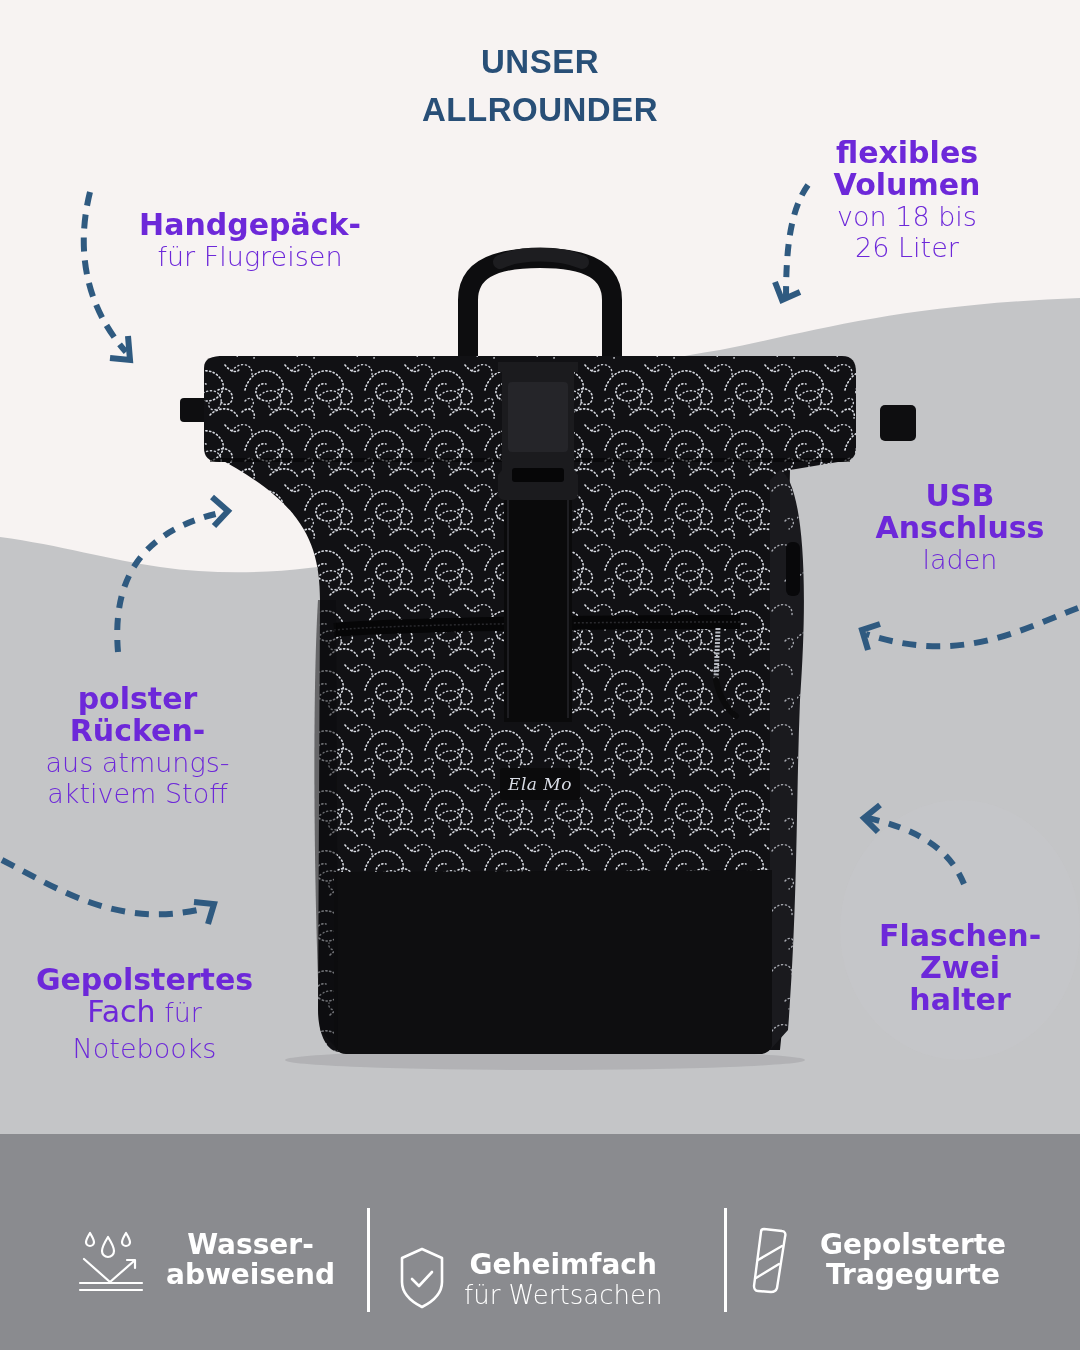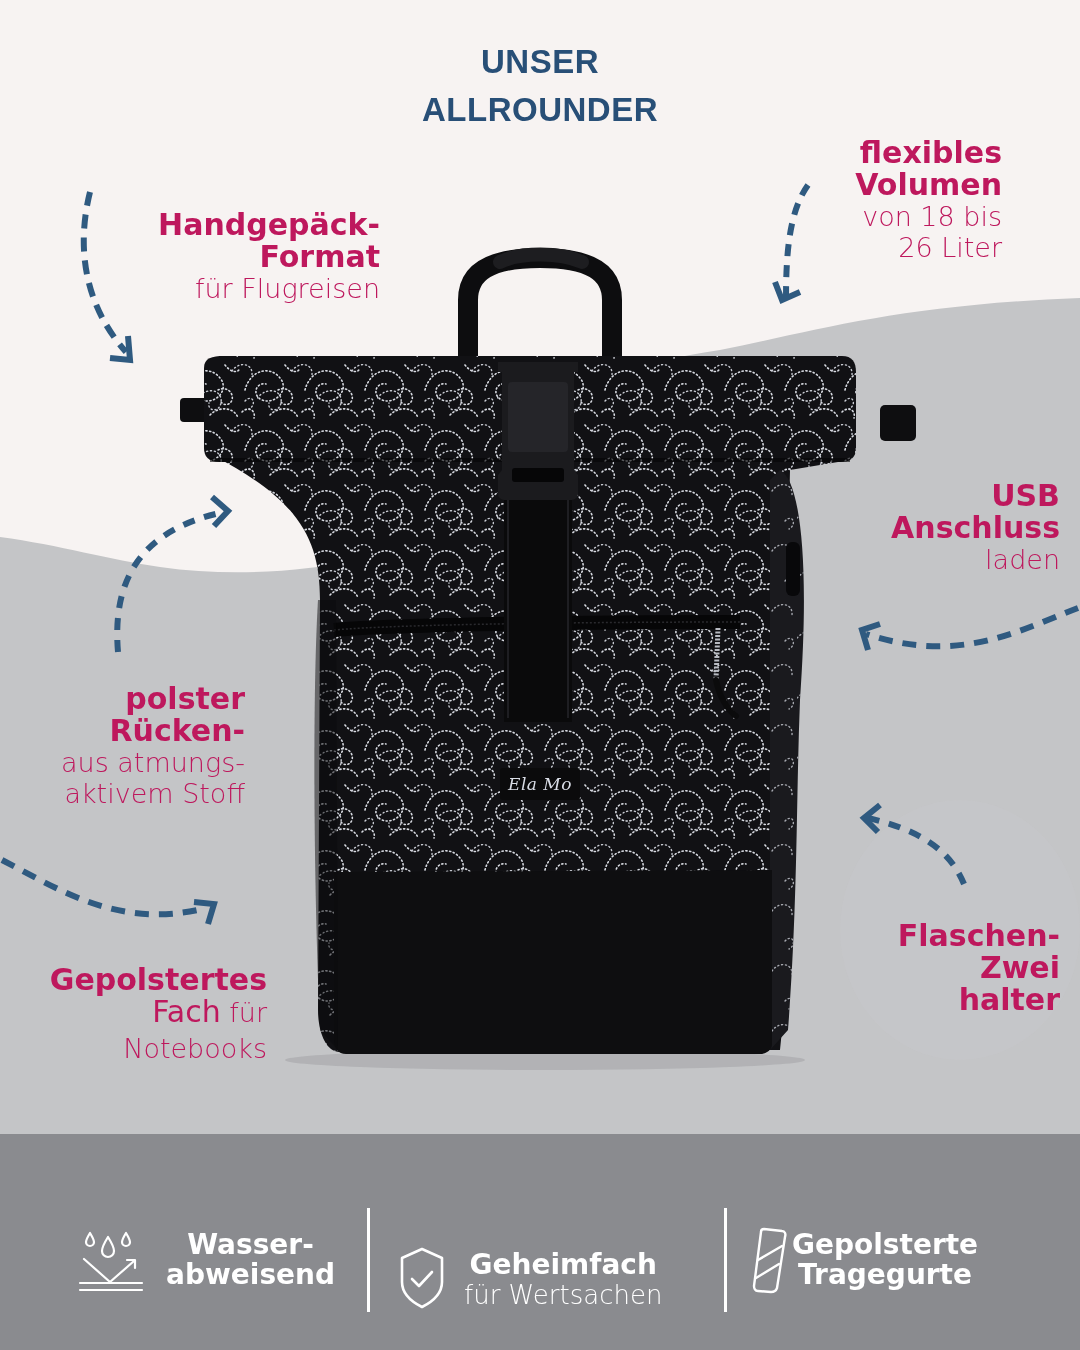--- a/index.html
+++ b/index.html
@@ -12,21 +12,21 @@
   }
   .bg-layer { position: absolute; left: 0; top: 0; width: 1080px; height: 1350px; }
   .title {
     position: absolute; left: 0; top: 38px; width: 1080px;
     text-align: center; font-weight: 700; font-size: 33px; line-height: 48px;
     letter-spacing: 0.5px; color: #284f77;
     font-family: "Liberation Sans", sans-serif;
   }
   .title span { display: block; }
   .feature {
-    position: absolute; text-align: right; color: #be185d;
+    position: absolute; text-align: center; color: #6d28d9;
     font-family: "DejaVu Sans", sans-serif;
   }
   .feature .b { display: block; font-weight: 700; font-size: 30px; line-height: 32px; }
   .feature .r { display: block; font-weight: 300; font-size: 27px; line-height: 31px; font-family: "DejaVu Sans", sans-serif; }
   .inline-b { font-weight: 400; font-size: 30px; margin-top: 41px; }
   .inline-r { font-weight: 300; font-size: 27px; }
 
   .arrow { position: absolute; left: 0; top: 0; width: 1080px; height: 1350px; pointer-events: none; }
 
   .backpack { position: absolute; left: 0; top: 0; width: 1080px; height: 1350px; }
@@ -158,21 +158,20 @@
 
     <g>
       <path d="M964,884 C950,850 920,830 868,818" stroke-dasharray="12 10"></path>
       <path d="M880,805 L864,818 L878,832" stroke-dasharray="none"></path>
     </g>
   </g>
 </svg>
 
 <div class="feature" style="left:120px; top:209px; width:260px;">
   <span class="b">Handgepäck-</span>
-  <span class="b">Format</span>
   <span class="r">für Flugreisen</span>
 </div>
 
 <div class="feature" style="left:812px; top:137px; width:190px;">
   <span class="b">flexibles</span>
   <span class="b">Volumen</span>
   <span class="r">von 18 bis</span>
   <span class="r">26 Liter</span>
 </div>
 
@@ -235,17 +234,17 @@
 </div>
 
 <div class="divider" style="left:724px;"></div>
 
 <div class="badge" style="left:752px; width:260px;">
   <svg width="36" height="68" viewBox="0 0 36 68" fill="none" stroke="#ffffff" stroke-width="2.4" stroke-linecap="round" stroke-linejoin="round">
     <path d="M12,3 L30,5 C33,5 34,8 33,11 L25,62 C24,65 22,66 19,66 L6,65 C3,65 2,62 2,60 L9,6 C9,4 10,3 12,3 Z"></path>
     <path d="M6,34 L30,20"></path>
     <path d="M4,52 L27,38"></path>
   </svg>
-  <div class="txt" style="margin-left:4px;">
+  <div class="txt" style="margin-left:32px;">
     <span class="b">Gepolsterte</span>
     <span class="b">Tragegurte</span>
   </div>
 </div>
 
 </body></html>

